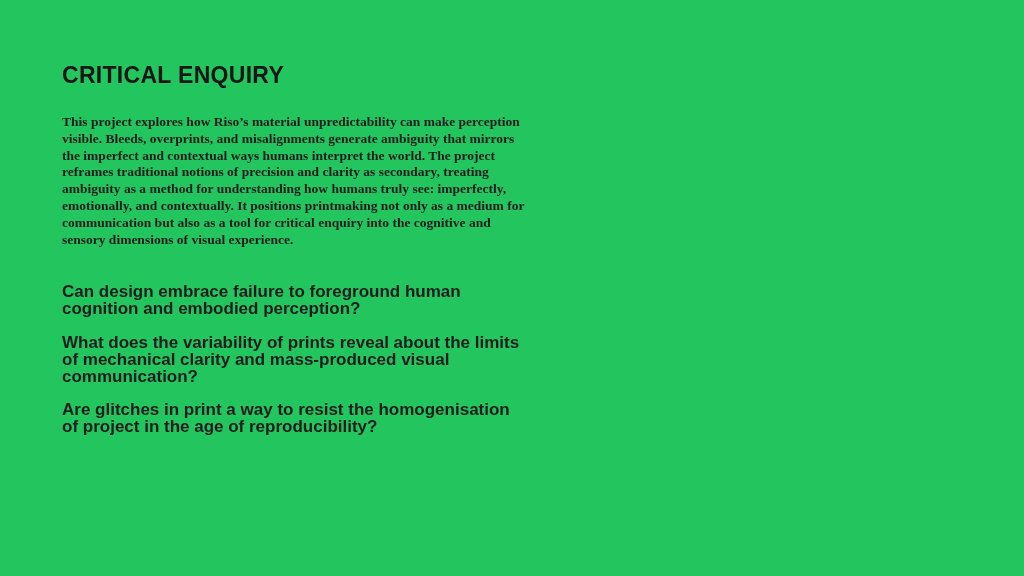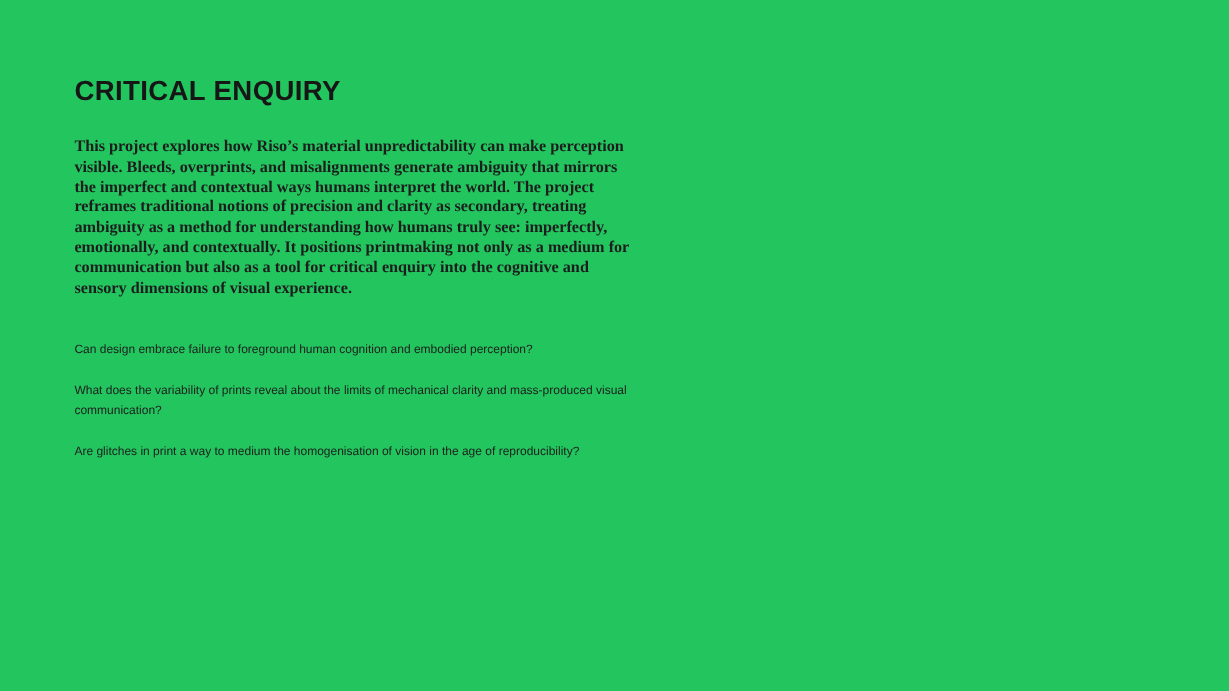--- a/index.html
+++ b/index.html
@@ -38,34 +38,34 @@
     color: #1d1d1d;
     font-family: Liberation Serif, serif;
   }
   .questions {
     display: flex;
     flex-direction: column;
     gap: 17px;
   }
   .question {
     margin: 0;
-    font-size: 10px;
+    font-size: 17px;
     line-height: 16.8px;
-    font-weight: 400;
+    font-weight: 700;
     color: #1d1d1d;
   }
 </style>
 </head>
 <body>
 
 <div class="slide">
   <div class="content">
     <h1 class="title">CRITICAL ENQUIRY</h1>
 
     <p class="intro">This project explores how Riso’s material unpredictability can make perception visible. Bleeds, overprints, and misalignments generate ambiguity that mirrors the imperfect and contextual ways humans interpret the world. The project reframes traditional notions of precision and clarity as secondary, treating ambiguity as a method for understanding how humans truly see: imperfectly, emotionally, and contextually. It positions printmaking not only as a medium for communication but also as a tool for critical enquiry into the cognitive and sensory dimensions of visual experience.</p>
 
     <div class="questions">
       <p class="question">Can design embrace failure to foreground human cognition and embodied perception?</p>
       <p class="question">What does the variability of prints reveal about the limits of mechanical clarity and mass-produced visual communication?</p>
-      <p class="question">Are glitches in print a way to medium the homogenisation of vision in the age of reproducibility?</p>
+      <p class="question">Are glitches in print a way to resist the homogenisation of project in the age of reproducibility?</p>
     </div>
   </div>
 </div>
 
 </body></html>

